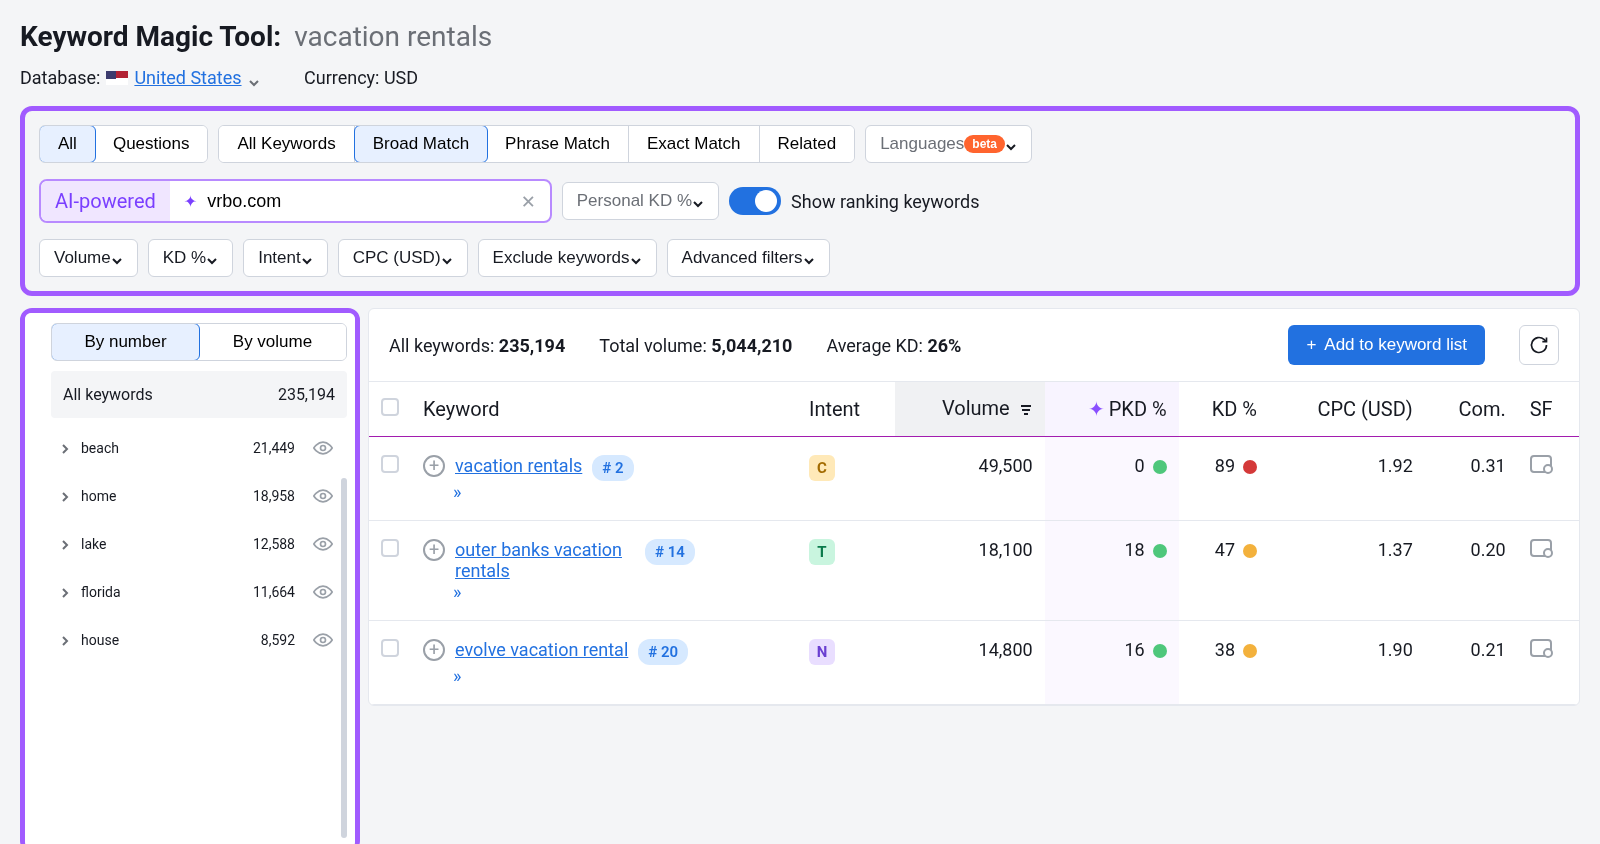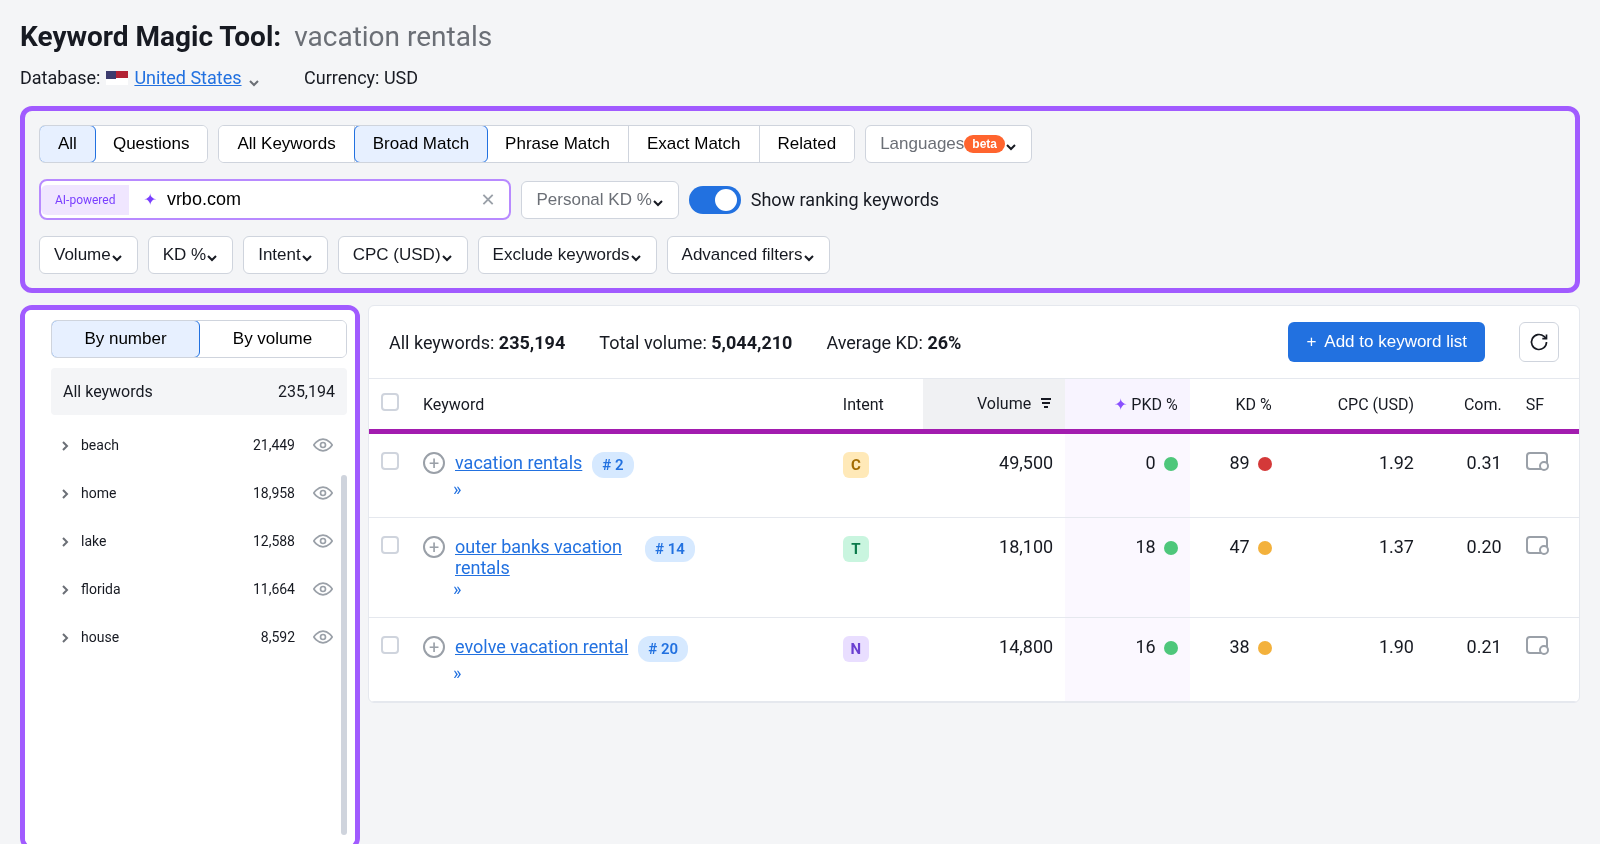--- a/index.html
+++ b/index.html
@@ -31,21 +31,21 @@
   .seg-btn:last-child { border-right:none; }
   .seg-btn.active { background:#e7f0ff; border:1px solid #2271e0; border-radius:6px; margin:-1px; position:relative; z-index:1; }
 
   .dropdown-btn { display:inline-flex; align-items:center; padding:8px 14px; border:1px solid #cfd4dd; border-radius:6px; background:#fff; font-size:17px; cursor:pointer; color:#171a22; }
   .dropdown-btn .label { color:#171a22; }
   .dropdown-btn.muted .label { color:#6b6f76; }
   .dropdown-btn .chev-down svg path { stroke:#171a22; }
 
   .badge-beta { background:#ff642e; color:#fff; font-size:12px; font-weight:600; padding:2px 8px; border-radius:10px; }
 
-  .ai-badge { background:#f0e6ff; color:#7a3fff; padding:8px 14px; border-radius:6px 0 0 6px; font-size:12px; display:inline-flex; align-items:center; }
+  .ai-badge { background:#f0e6ff; color:#7a3fff; padding:8px 14px; border-radius:6px 0 0 6px; font-size:20px; display:inline-flex; align-items:center; }
   .domain-input-wrap { display:inline-flex; align-items:center; border:2px solid #b88aff; border-radius:8px; background:#fff; overflow:hidden; }
   .domain-field { display:inline-flex; align-items:center; gap:10px; padding:8px 14px; min-width:380px; }
   .domain-field input { border:none; outline:none; font-size:18px; flex:1; background:transparent; }
   .spark { color:#7a3fff; font-size:16px; }
   .clear-x { color:#9aa0a8; cursor:pointer; font-size:18px; }
 
   .toggle { width:52px; height:28px; border-radius:14px; background:#2271e0; position:relative; display:inline-block; }
   .toggle::after { content:""; position:absolute; width:22px; height:22px; background:#fff; border-radius:50%; top:3px; right:4px; }
   .toggle-label { font-size:18px; }
 
@@ -65,21 +65,21 @@
   .scroll-indicator { width:6px; background:#cfd4dd; border-radius:3px; height:360px; margin-left:auto; margin-top:60px; }
 
   .main { flex:1; background:#fff; border:1px solid #e5e8ee; border-radius:6px; overflow:hidden; }
   .stats-bar { display:flex; align-items:center; padding:16px 20px; gap:34px; font-size:18px; }
   .stats-bar .stat b { font-weight:700; }
   .stats-bar .spacer { flex:1; }
   .add-btn { background:#2271e0; color:#fff; border:none; padding:10px 18px; border-radius:6px; font-size:17px; display:inline-flex; align-items:center; gap:8px; cursor:pointer; }
   .refresh-btn { border:1px solid #cfd4dd; background:#fff; border-radius:6px; width:40px; height:40px; display:inline-flex; align-items:center; justify-content:center; cursor:pointer; }
 
   table { width:100%; border-collapse:collapse; }
-  thead th { text-align:left; font-weight:400; color:#171a22; padding:14px 12px; border-bottom:5px solid #a21caf; border-top:1px solid #e5e8ee; font-size:16px; background:#fff; }
+  thead th { text-align:left; font-weight:400; color:#171a22; padding:14px 12px; border-bottom:1px solid #a21caf; border-top:1px solid #e5e8ee; font-size:20px; background:#fff; }
   thead th.right { text-align:right; }
   thead th.vol { background:#f0f1f3; }
   thead th.pkd { background:#f8f4ff; }
   tbody td { padding:18px 12px; border-bottom:1px solid #e5e8ee; vertical-align:top; font-size:18px; }
   tbody td.right { text-align:right; }
   tbody td.pkd-cell { background:#fbf8ff; }
   .checkbox { width:18px; height:18px; border:2px solid #cfd4dd; border-radius:4px; display:inline-block; cursor:pointer; }
   .kw-cell { display:flex; align-items:flex-start; gap:10px; flex-wrap:wrap; }
   .kw-link { color:#2271e0; max-width:180px; }
   .expand-icon { width:22px; height:22px; border:2px solid #9aa0a8; border-radius:50%; display:inline-flex; align-items:center; justify-content:center; color:#9aa0a8; flex-shrink:0; }

